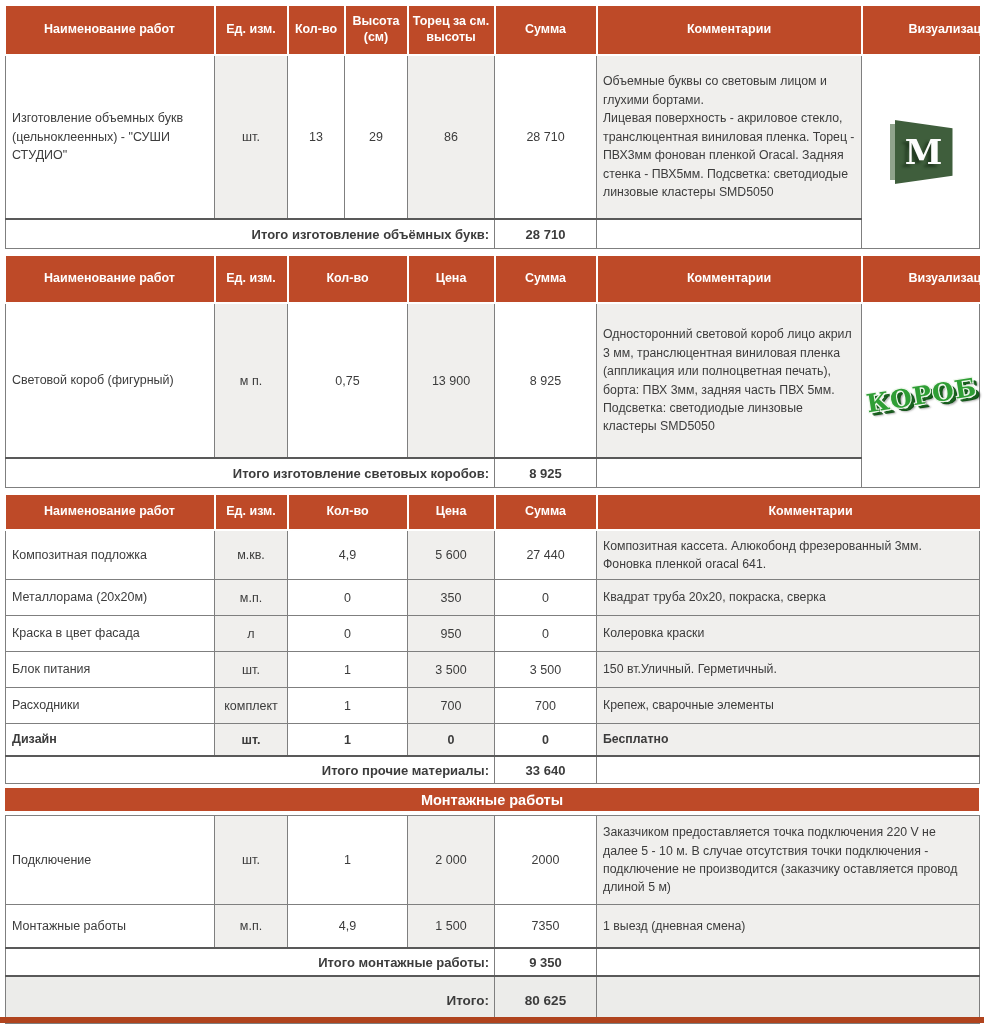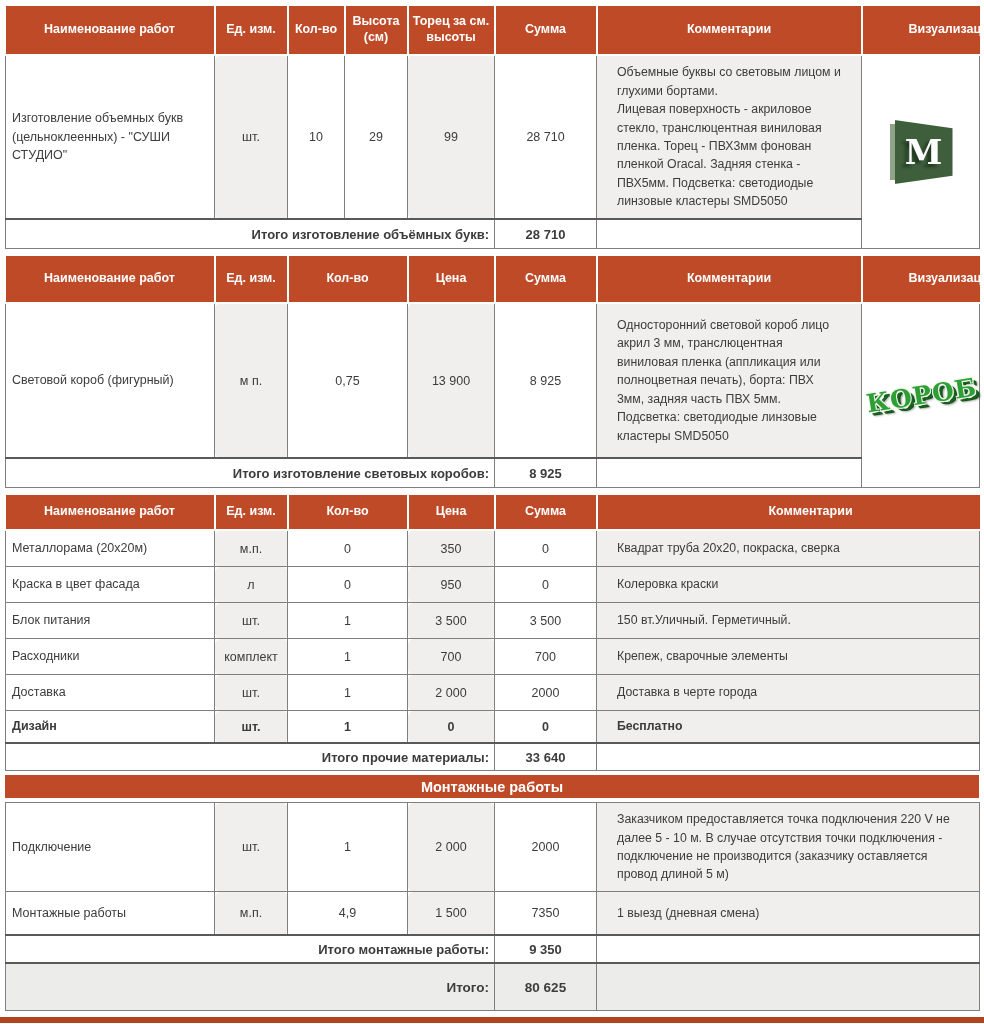--- a/index.html
+++ b/index.html
@@ -23,24 +23,24 @@
     vertical-align:middle;white-space:pre-line;line-height:1.25;
   }
   th:first-child{border-left:none;}
   th:last-child{border-right:none;padding-left:46px;}
   td{
     border:1px solid var(--border);font-size:12.5px;padding:2px 4px;
     vertical-align:middle;background:#fff;color:var(--ink);
   }
   td.name{text-align:left;padding-left:6px;line-height:1.5;}
   td.center{text-align:center;}
-  td.grey{background:var(--grey-cell);border-radius:6px;}
+  td.grey{background:var(--grey-cell);}
   td.comment{
     background:var(--grey-cell);text-align:left;font-size:12.3px;
-    line-height:1.5;padding:3px 20px;white-space:pre-line;vertical-align:middle;
+    line-height:1.5;padding:3px 6px;white-space:pre-line;vertical-align:middle;
   }
   td.viz{background:#fff;text-align:center;vertical-align:middle;}
   tr.total td{font-weight:bold;border-top:2px solid #595959;}
   .total-label{text-align:right;font-size:13px;padding-right:5px;}
   .total-sum{text-align:center;font-size:13px;}
   tr.bold-row td{font-weight:bold;}
   
   .t1 th{height:44px;} .t1 tr.data td{height:156px;} .t1 tr.total td{height:24px;margin-top:44px;}
   .t2 th{height:42px;} .t2 tr.data td{height:147px;} .t2 tr.total td{height:24px;}
   .t3 th{height:30px;}
@@ -107,23 +107,23 @@
 (см)</th>
       <th>Торец за см.
 высоты</th>
       <th>Сумма</th>
       <th>Комментарии</th>
       <th>Визуализация</th>
     </tr>
     <tr class="data">
       <td class="name">Изготовление объемных букв (цельноклеенных) - "СУШИ СТУДИО"</td>
       <td class="center grey">шт.</td>
-      <td class="center">10</td>
+      <td class="center">13</td>
       <td class="center">29</td>
-      <td class="center grey">99</td>
+      <td class="center grey">86</td>
       <td class="center">28 710</td>
       <td class="comment">Объемные буквы со световым лицом и глухими бортами.
 Лицевая поверхность - акриловое стекло, транслюцентная виниловая пленка. Торец - ПВХ3мм фонован пленкой Oracal. Задняя стенка - ПВХ5мм. Подсветка: светодиодые линзовые кластеры SMD5050</td>
       <td class="viz" rowspan="2">
         <div class="viz-m">
           <div class="side"></div>
           <div class="face">
             <span class="letter">M</span>
           </div>
         </div>
@@ -191,20 +191,28 @@
     </colgroup>
     <tbody>
         <tr>
       <th>Наименование работ</th>
       <th>Ед. изм.</th>
       <th>Кол-во</th>
       <th>Цена</th>
       <th>Сумма</th>
       <th>Комментарии</th>
     </tr>
+    <tr class="r0">
+      <td class="name">Композитная подложка</td>
+      <td class="center grey">м.кв.</td>
+      <td class="center">4,9</td>
+      <td class="center grey">5 600</td>
+      <td class="center">27 440</td>
+      <td class="comment">Композитная кассета.  Алюкобонд фрезерованный 3мм. Фоновка пленкой oracal 641.</td>
+    </tr>
     <tr class="rstd">
       <td class="name">Металлорама (20х20м)</td>
       <td class="center grey">м.п.</td>
       <td class="center">0</td>
       <td class="center grey">350</td>
       <td class="center">0</td>
       <td class="comment">Квадрат труба 20х20, покраска, сверка</td>
     </tr>
     <tr class="rstd">
       <td class="name">Краска в цвет фасада</td>
@@ -222,28 +230,20 @@
       <td class="center">3 500</td>
       <td class="comment">150 вт.Уличный. Герметичный.</td>
     </tr>
     <tr class="rstd">
       <td class="name">Расходники</td>
       <td class="center grey">комплект</td>
       <td class="center">1</td>
       <td class="center grey">700</td>
       <td class="center">700</td>
       <td class="comment">Крепеж, сварочные элементы</td>
-    </tr>
-    <tr class="rstd">
-      <td class="name">Доставка</td>
-      <td class="center grey">шт.</td>
-      <td class="center">1</td>
-      <td class="center grey">2 000</td>
-      <td class="center">2000</td>
-      <td class="comment">Доставка в черте города</td>
     </tr>
     <tr class="r6 bold-row">
       <td class="name">Дизайн</td>
       <td class="center grey">шт.</td>
       <td class="center">1</td>
       <td class="center grey">0</td>
       <td class="center">0</td>
       <td class="comment">Бесплатно</td>
     </tr>
     <tr class="total">

